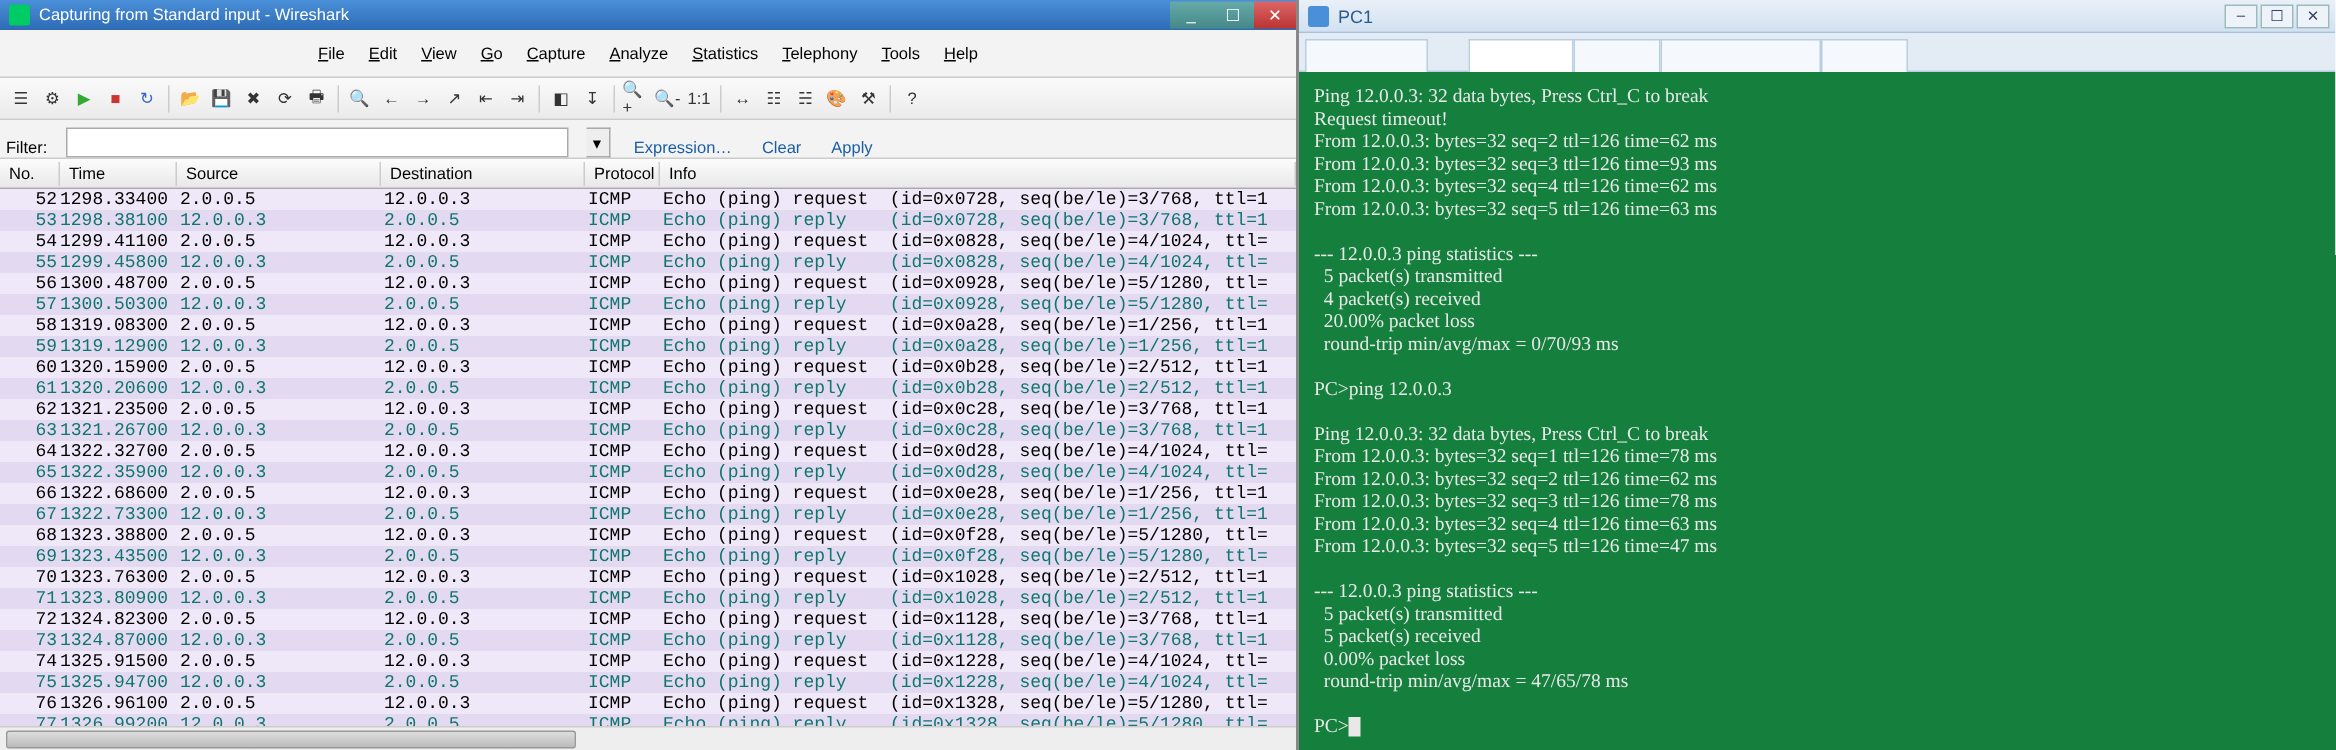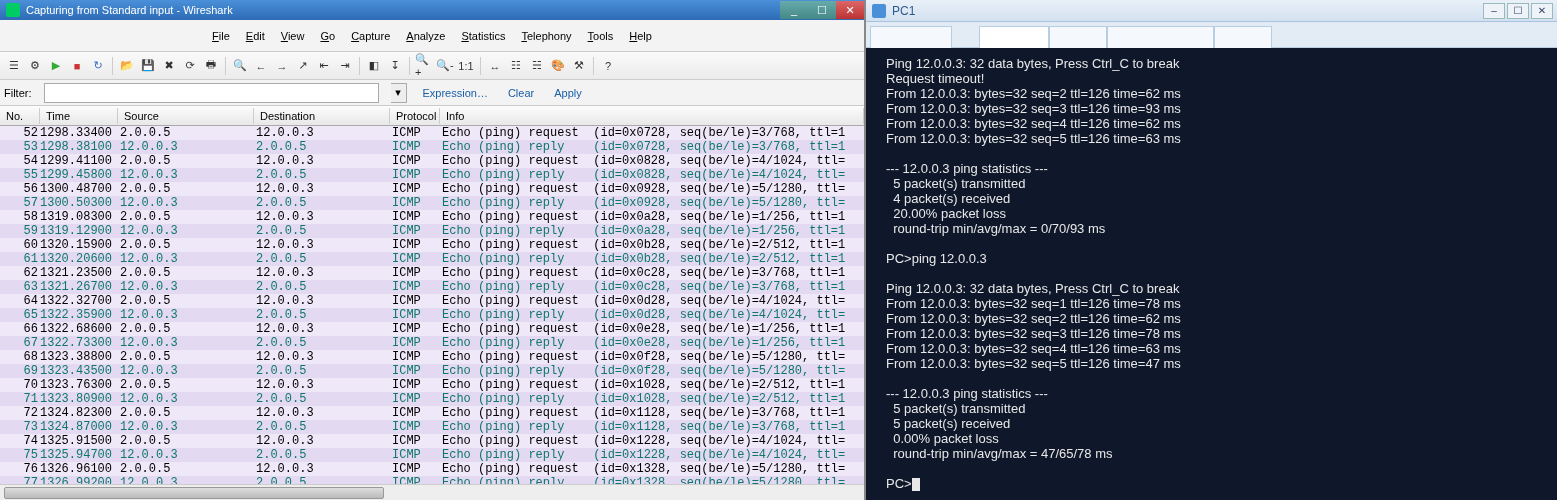--- a/index.html
+++ b/index.html
@@ -16,21 +16,21 @@
 .ws-titlebar .win-btn.close { background: linear-gradient(#d66,#b33); }
 .ws-menubar { height: 32px; background: #f3f3f3; display: flex; align-items: center; padding: 0 4px; border-bottom: 1px solid #ccc; justify-content: center; }
 .ws-menubar span { padding: 2px 8px; text-decoration: underline; text-decoration-color: transparent; cursor: default; }
 .ws-menubar span:first-letter { text-decoration: underline; }
 .ws-toolbar { height: 28px; background: linear-gradient(#fafafa,#ebebeb); border-bottom: 1px solid #ccc; display: flex; align-items: center; padding: 0 4px; gap: 1px; }
 .tb-btn { width: 20px; height: 20px; border: 1px solid transparent; display: flex; align-items: center; justify-content: center; font-size: 11px; color: #333; border-radius: 2px; }
 .tb-btn.red { color: #c33; }
 .tb-btn.blue { color: #36c; }
 .tb-btn.green { color: #3a3; }
 .tb-sep { width: 1px; height: 18px; background: #ccc; margin: 0 3px; }
-.ws-filterbar { height: 26px; background: #f3f3f3; display: flex; align-items: center; padding: 0 4px; border-bottom: 1px solid #ccc; gap: 12px; }
+.ws-filterbar { height: 26px; background: #f3f3f3; display: flex; align-items: flex-end; padding: 0 4px; border-bottom: 1px solid #ccc; gap: 12px; }
 .ws-filterbar .filter-input { flex: 0 0 335px; height: 20px; border: 1px solid #aaa; background: #fff; padding: 0 4px; }
 .ws-filterbar .dd { width: 16px; height: 20px; border: 1px solid #aaa; border-left: none; background: #eee; display: flex; align-items: center; justify-content: center; }
 .ws-filterbar .link { color: #1a5ea6; cursor: pointer; margin: 0 4px; }
 .ws-headers { height: 20px; background: linear-gradient(#fcfcfc,#e8e8e8); display: flex; border-bottom: 1px solid #aaa; font-size: 11px; align-items: center; }
 .ws-headers .col { border-right: 1px solid #ccc; padding: 2px 6px; }
 .ws-body { flex: 1; overflow: hidden; font-family: "Courier New", monospace; font-size: 12px; background: #fff; }
 .ws-row { height: 14px; display: flex; align-items: center; white-space: pre; padding-left: 4px; }
 .ws-row.request { background: #efe8f9; color: #000; }
 .ws-row.reply { background: #e3daf2; color: #0f766e; }
 .ws-row .c-no { width: 36px; text-align: right; padding-right: 2px; }
@@ -44,21 +44,21 @@
 
 
 .pc1 { flex: 1; height: 500px; display: flex; flex-direction: column; background: #eef3f9; }
 .pc1-titlebar { height: 22px; background: linear-gradient(#e9f0f8,#d3e1f1); display: flex; align-items: center; padding: 0 6px; color: #2d5b8e; font-size: 12px; position: relative; border-bottom: 1px solid #a8c1df; }
 .pc1-titlebar .icon { width: 14px; height: 14px; background: #4a90d9; display: inline-block; margin-right: 6px; border-radius: 2px; }
 .pc1-titlebar .win-btns { position: absolute; right: 4px; display: flex; gap: 2px; }
 .pc1-titlebar .wb { width: 22px; height: 16px; border: 1px solid #9bb; background: #eef3f9; display: flex; align-items: center; justify-content: center; font-size: 10px; color: #346; }
 .pc1-tabs { height: 26px; display: flex; background: #e3ecf5; border-bottom: 1px solid #b8cde0; padding: 4px 4px 0; gap: 0; }
 .pc1-tab { padding: 20px 16px; border: 1px solid #b8cde0; background: #f5f8fc; color: #333; font-size: 12px; border-bottom: none; }
 .pc1-tab.active { background: #fff; font-weight: normal; margin-left: 27px; }
-.pc1-term { flex: 1; background: #0f172a; color: #e8e8e8; font-family: Liberation Sans, sans-serif; font-size: 13px; padding: 8px 20px; overflow: hidden; line-height: 15px; white-space: pre; }
+.pc1-term { flex: 1; background: #15803d; color: #e8e8e8; font-family: Liberation Serif, serif; font-size: 13px; padding: 8px 10px; overflow: hidden; line-height: 15px; white-space: pre; }
 .pc1-term .cursor { display: inline-block; width: 8px; height: 13px; background: #e8e8e8; vertical-align: text-bottom; }
 </style>
 </head>
 <body>
 
 <div class="wireshark">
   <div class="ws-titlebar">
     <span class="icon"></span>
     <span>Capturing from Standard input - Wireshark</span>
     <div class="win-btns">

